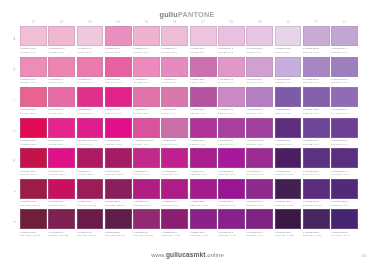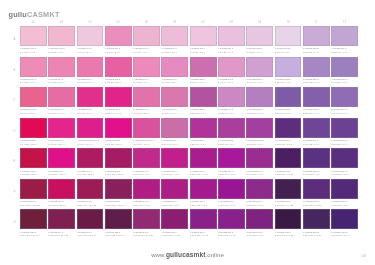--- a/index.html
+++ b/index.html
@@ -15,21 +15,21 @@
     background: #ffffff;
   }
 
   
   .header {
     position: absolute;
     top: 6px; left: 0; right: 0;
     height: 16px;
     display: flex;
     align-items: center;
-    justify-content: flex-start;
+    justify-content: center;
     padding: 0 9px;
   }
   .brand-left {
     display: flex;
     align-items: baseline;
     font-weight: bold;
     font-size: 7.2px;
     letter-spacing: 0.2px;
     color: #8f8f92;
     transform: scaleX(1.02);
@@ -138,21 +138,21 @@
   }
 </style>
 </head>
 <body>
 
 <div class="page">
 
   <div class="header">
     <div class="brand-left">
       <span class="b-strong">gullu</span>
-        <span class="b-light">CASMKT</span>
+        <span class="b-light">PANTONE</span>
     </div>
   </div>
 
   <div class="col-header" id="col-header">
       <div class="col-num">01</div>
       <div class="col-num">02</div>
       <div class="col-num">03</div>
       <div class="col-num">04</div>
       <div class="col-num">05</div>
       <div class="col-num">06</div>

